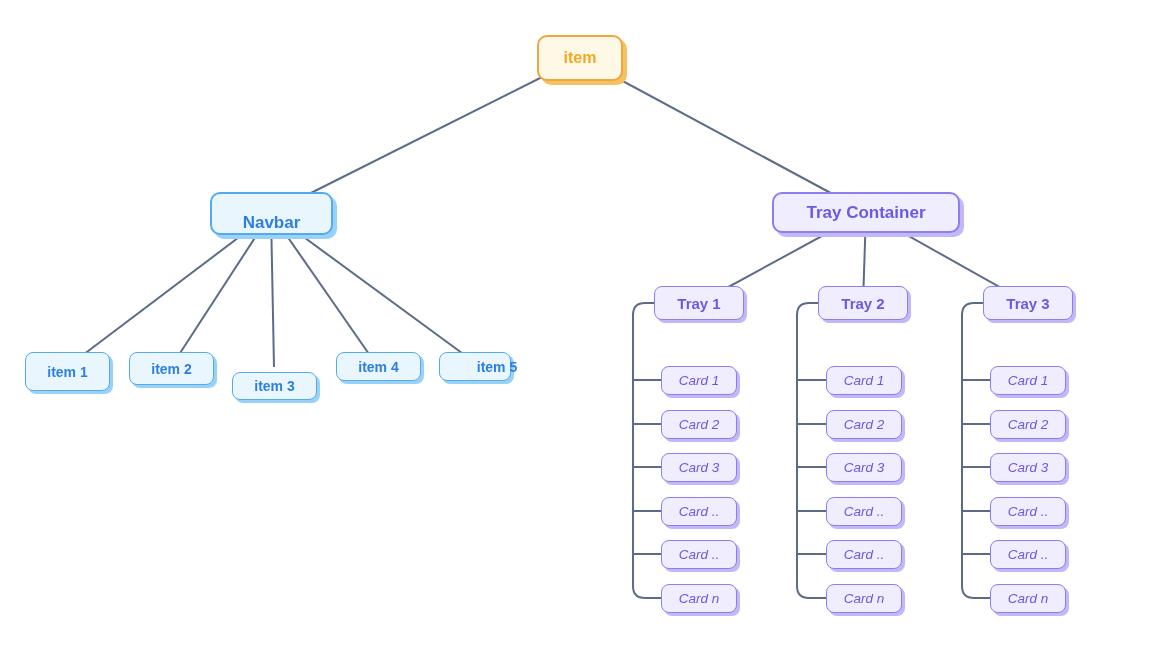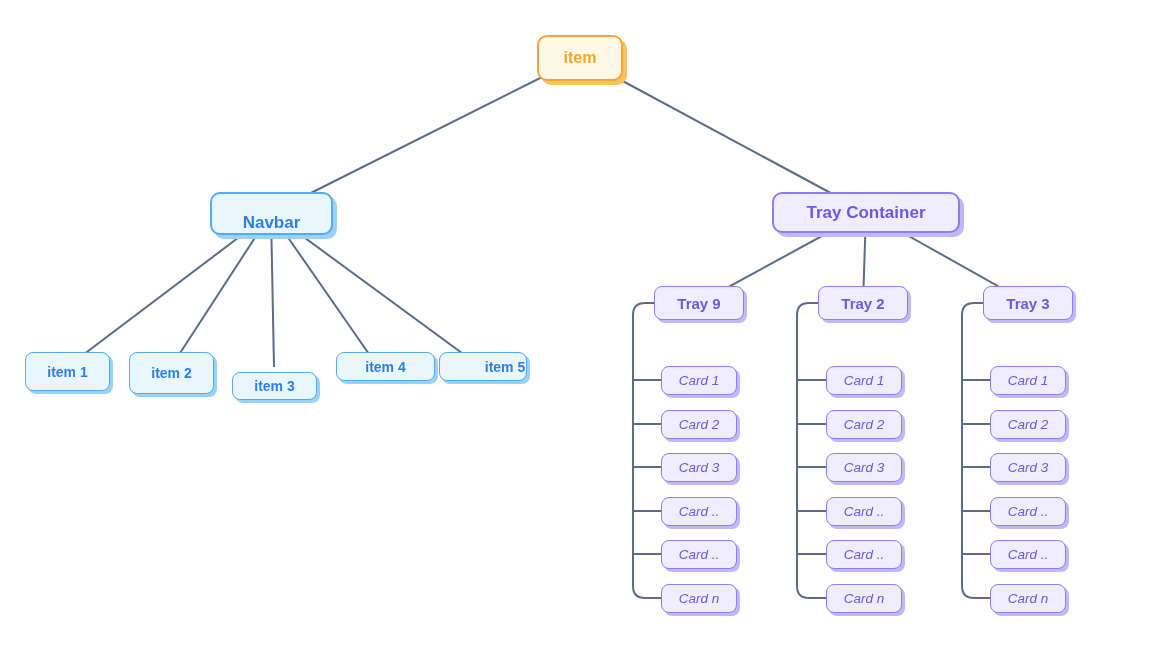--- a/index.html
+++ b/index.html
@@ -66,39 +66,39 @@
     <span>item</span>
   </div>
 
   <div class="node blue-lg" style="left:210px;top:192px;width:123px;height:43px;">
     <span>Navbar</span>
   </div>
 
   <div class="node blue-sm" style="left:25px;top:352px;width:85px;height:39px;">
     <span>item 1</span>
   </div>
-  <div class="node blue-sm" style="left:129px;top:352px;width:85px;height:42px;">
+  <div class="node blue-sm" style="left:129px;top:352px;width:85px;height:33px;">
     <span>item 2</span>
   </div>
   <div class="node blue-sm" style="left:232px;top:372px;width:85px;height:28px;">
     <span>item 3</span>
   </div>
-  <div class="node blue-sm" style="left:336px;top:352px;width:99px;height:29px;">
+  <div class="node blue-sm" style="left:336px;top:352px;width:85px;height:29px;">
     <span>item 4</span>
   </div>
-  <div class="node blue-sm" style="left:439px;top:352px;width:88px;height:29px;padding-left:44px;">
+  <div class="node blue-sm" style="left:439px;top:352px;width:72px;height:29px;padding-left:44px;">
     <span>item 5</span>
   </div>
 
   <div class="node purple-lg" style="left:772px;top:192px;width:188px;height:41px;">
     <span>Tray Container</span>
   </div>
 
   <div class="node purple-md" style="left:654px;top:286px;width:90px;height:34px;">
-    <span>Tray 9</span>
+    <span>Tray 1</span>
   </div>
   <div class="node purple-md" style="left:818px;top:286px;width:90px;height:34px;align-items:center;">
     <span>Tray 2</span>
   </div>
   <div class="node purple-md" style="left:983px;top:286px;width:90px;height:34px;">
     <span>Tray 3</span>
   </div>
 
   <div class="node purple-sm" style="left:661px;top:366px;width:76px;height:29px;">
     <span>Card 1</span>

